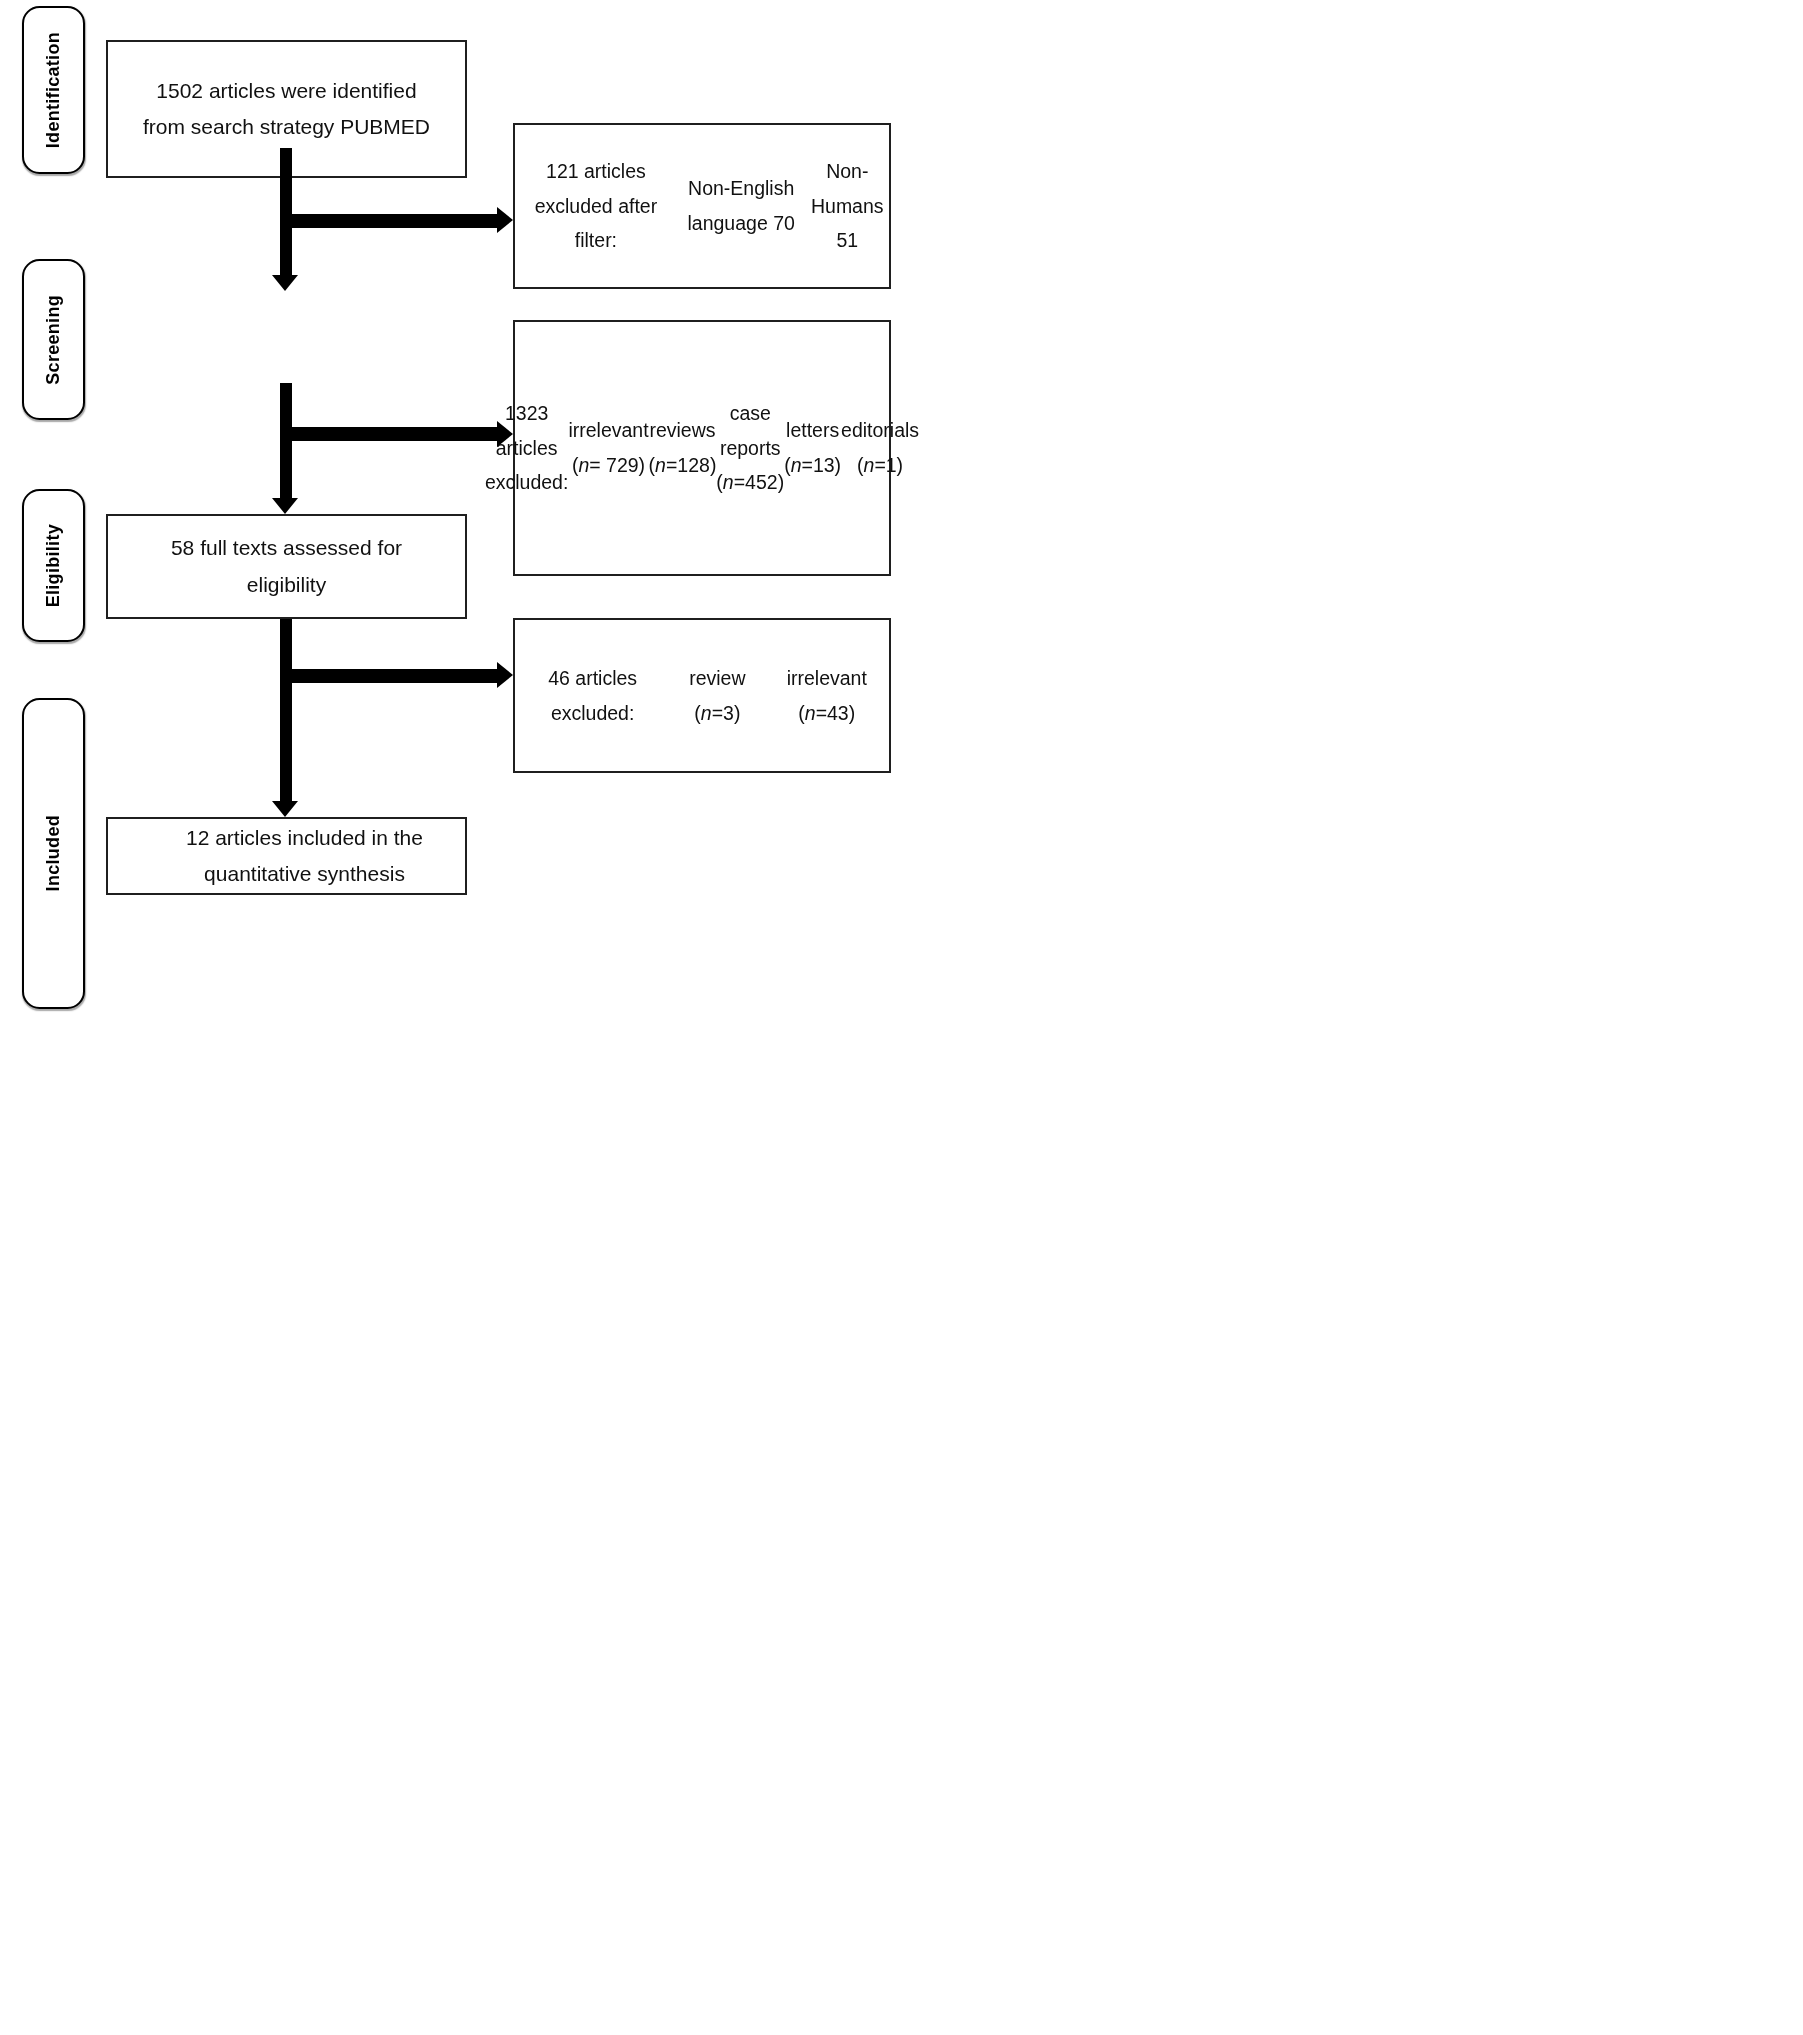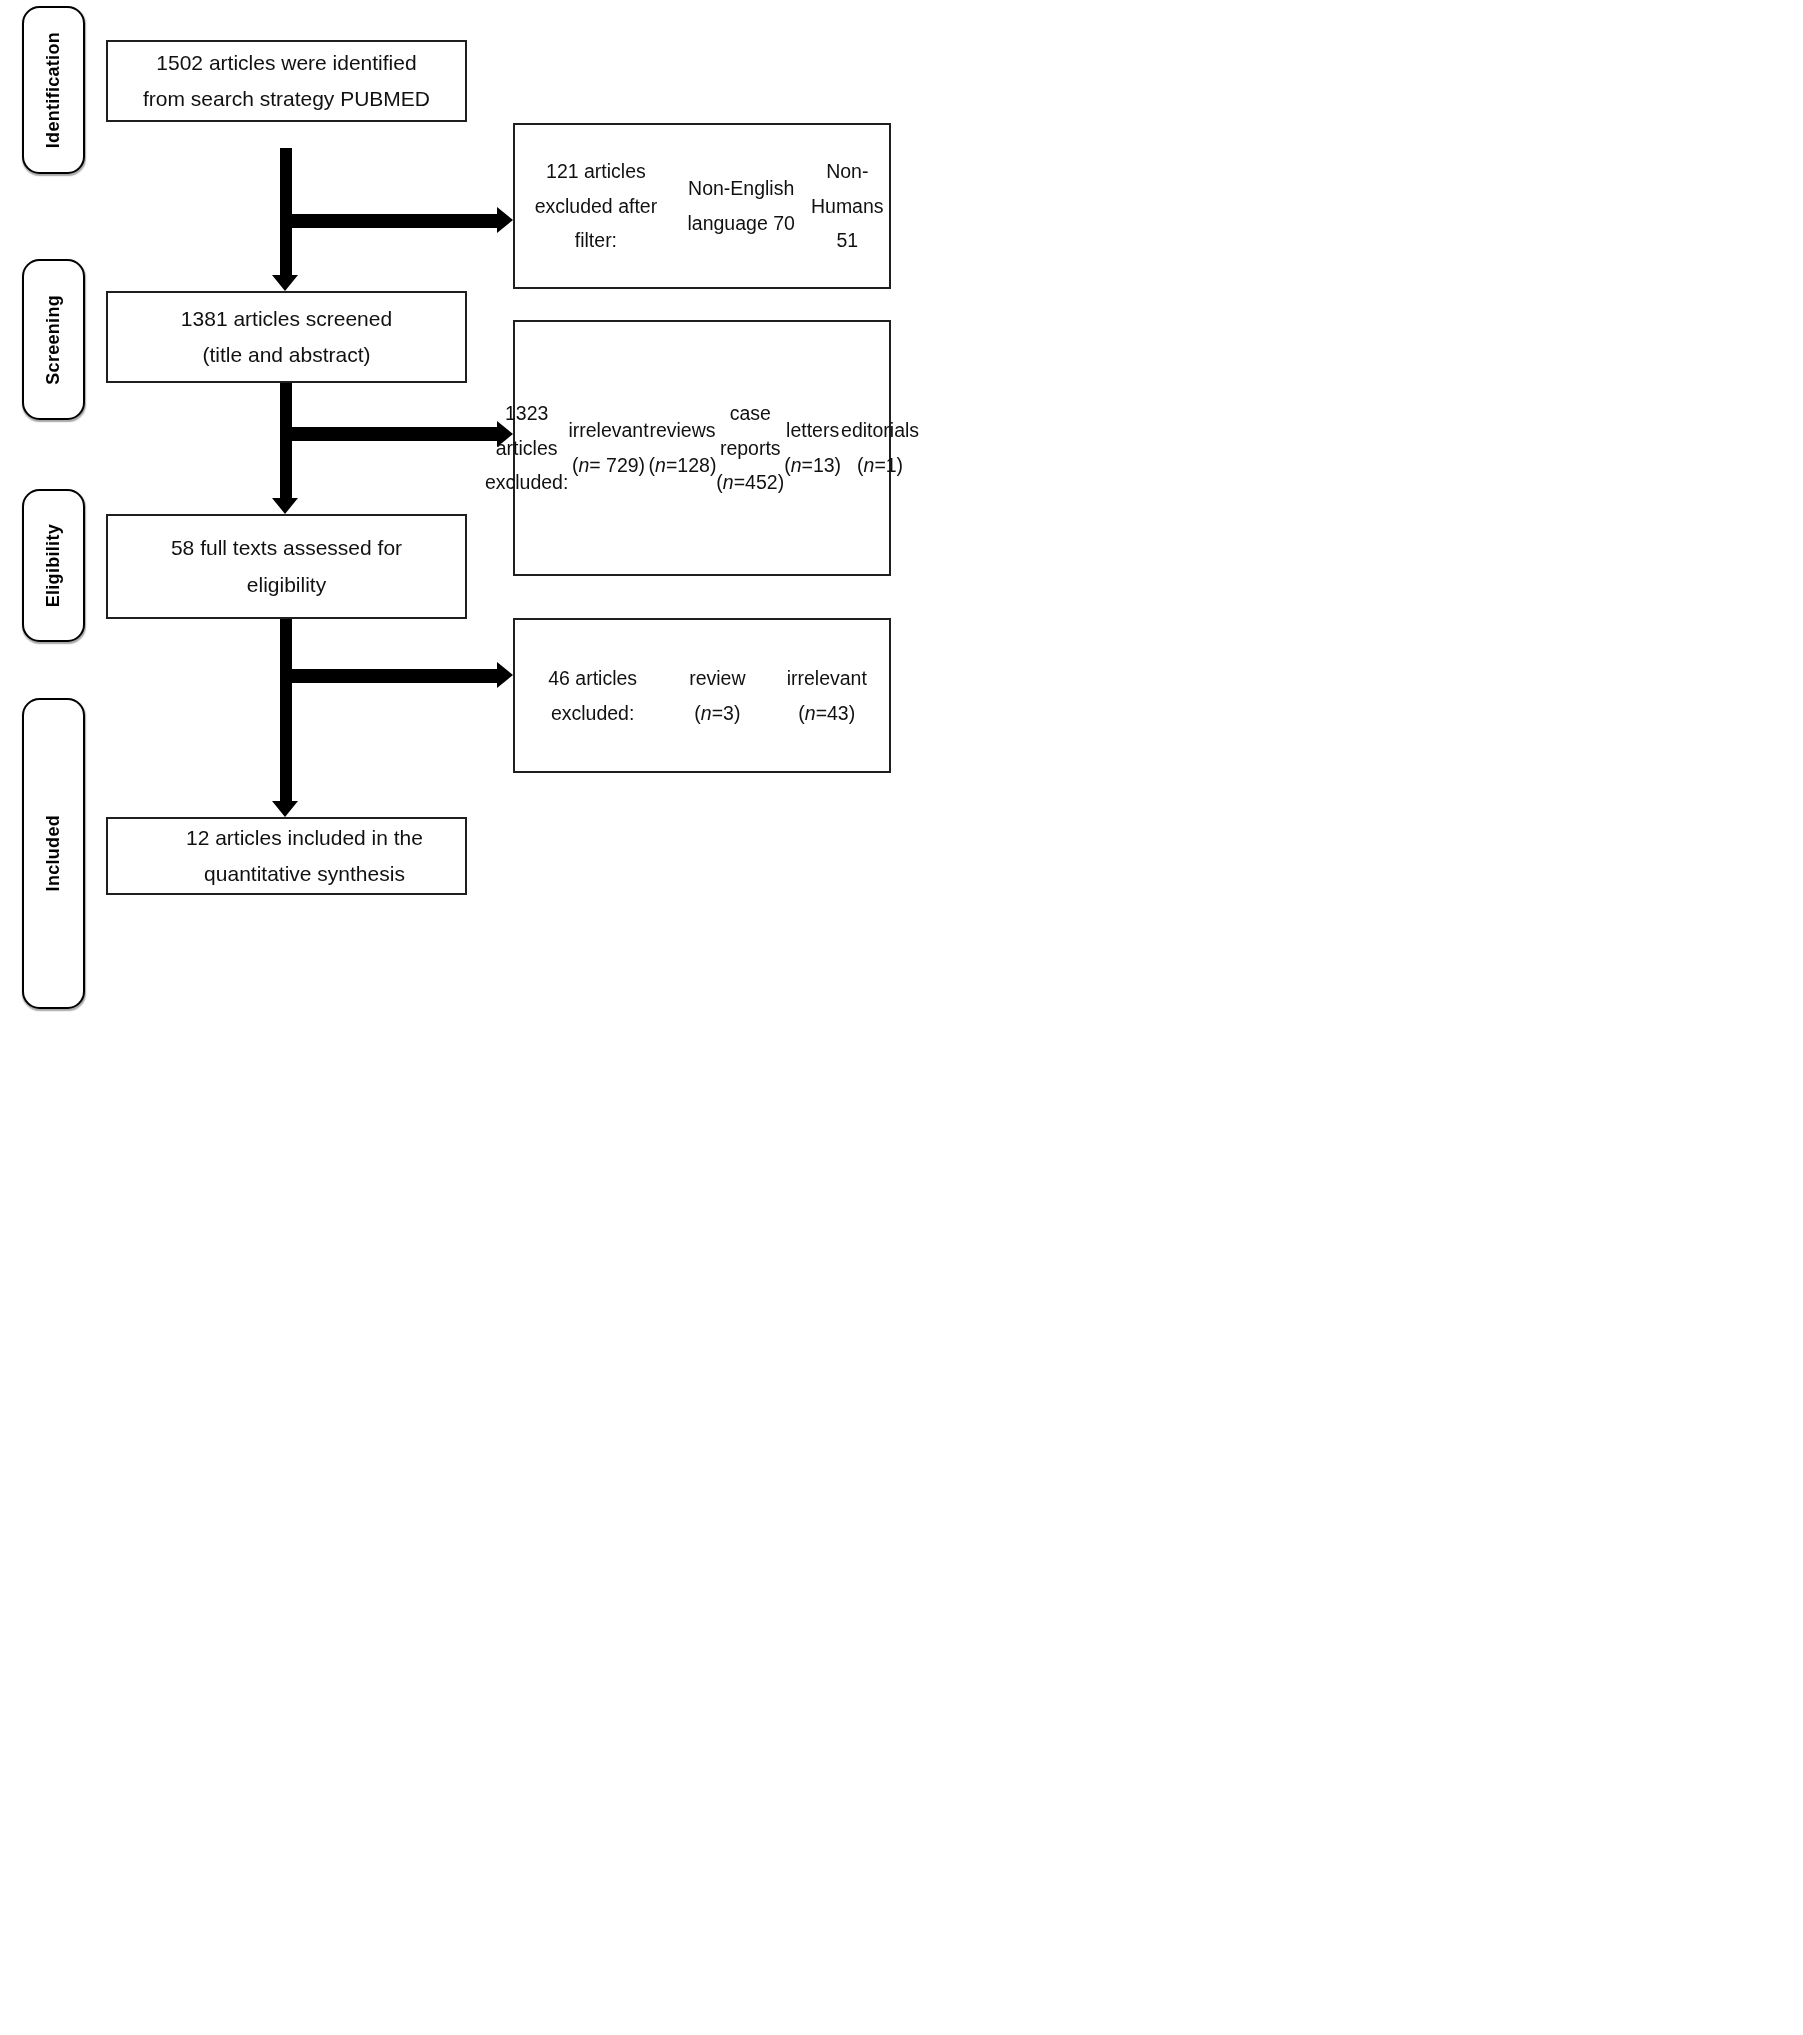--- a/index.html
+++ b/index.html
@@ -45,21 +45,21 @@
     position:absolute; width:0; height:0;
     border-top:13.5px solid transparent; border-bottom:13.5px solid transparent;
     border-left:16px solid #000000;
   }
   
   #st-identification { top:6px;    height:168px; }
   #st-screening      { top:259px;  height:161px; }
   #st-eligibility    { top:489px;  height:153px; }
   #st-included       { top:698px; height:311px; }
 
-  #b1 { top:40px;   height:82px; }
+  #b1 { top:40px;   height:138px; }
   #b2 { top:291px;  height:92px; }
   #b3 { top:514px;  height:105px; }
   #b4 { top:817px; height:78px;padding-left:36px; }
 
   #e1 { top:123px; height:166px; }
   #e2 { top:320px; height:256px; }
   #e3 { top:610px; height:155px;margin-top:8px; }
 
   #a1-stem { left:280px; top:148px; height:130px; }
   #a1-head { left:272px; top:275px; }
@@ -89,24 +89,20 @@
   <div class="stage" id="st-eligibility">
     <span>Eligibility</span>
   </div>
   <div class="stage" id="st-included">
     <span>Included</span>
   </div>
 
   <div class="fbox" id="b1">
     <div class="txt">1502 articles were identified
 from search strategy PUBMED</div>
-  </div>
-  <div class="fbox" id="b2">
-    <div class="txt">1381 articles screened
-(title and abstract)</div>
   </div>
   <div class="fbox" id="b3">
     <div class="txt">58 full texts assessed for
 eligibility</div>
   </div>
   <div class="fbox" id="b4">
     <div class="txt">12 articles included in the
 quantitative synthesis</div>
   </div>
 

